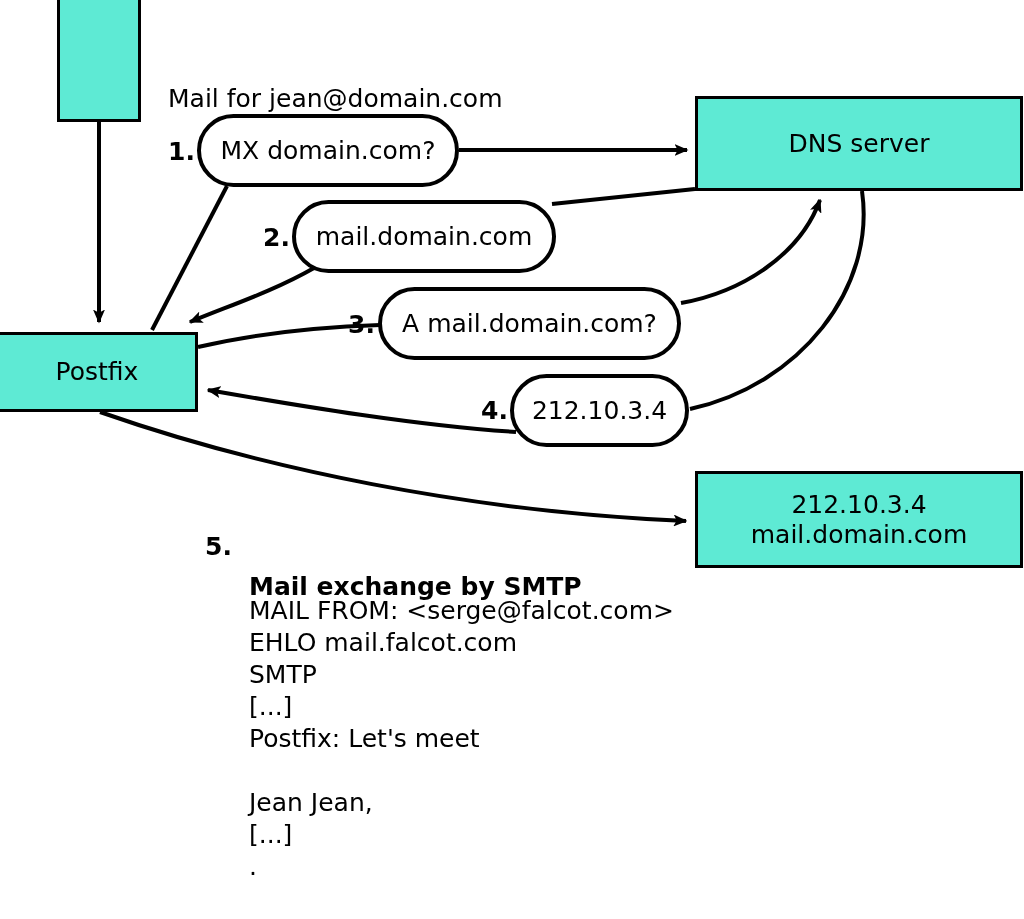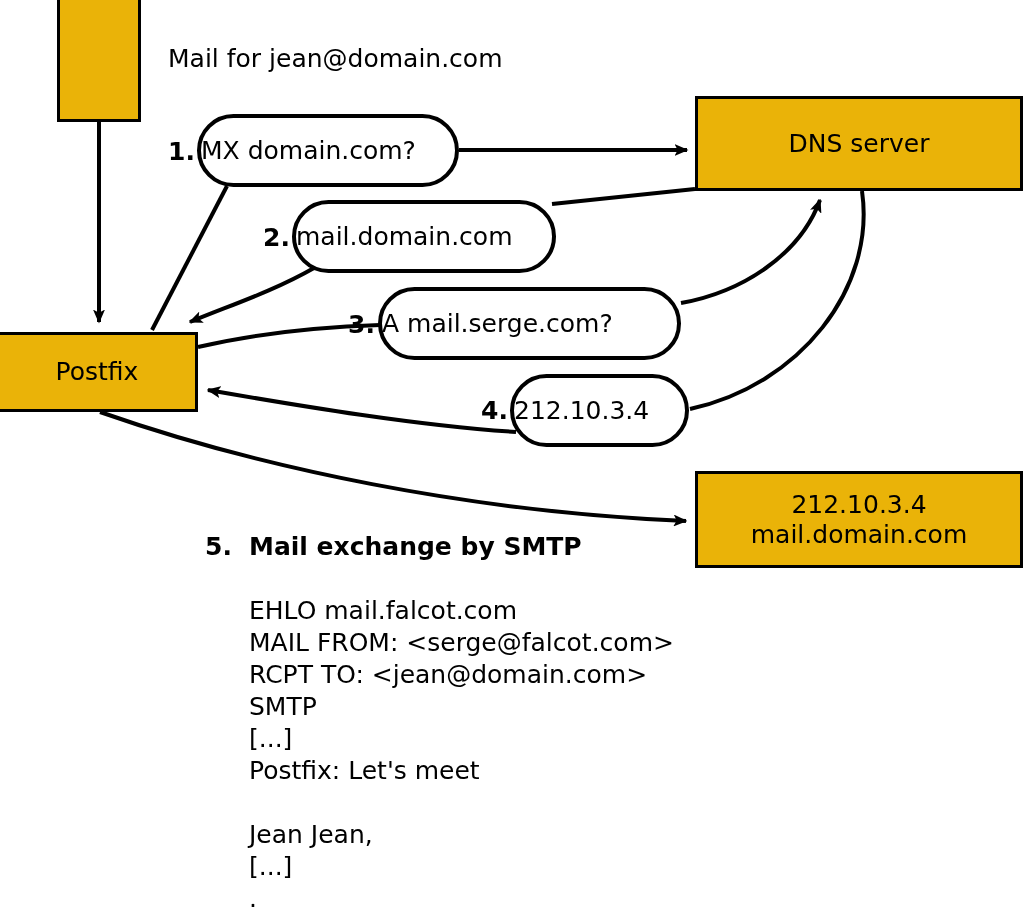--- a/index.html
+++ b/index.html
@@ -25,21 +25,21 @@
     top: 0;
     width: 1024px;
     height: 919px;
   }
 
   
   .node-rect {
     position: absolute;
     box-sizing: border-box;
     border: 3px solid #000000;
-    background: #eab308;
+    background: #5eead4;
     display: flex;
     flex-direction: column;
     align-items: center;
     justify-content: center;
     text-align: center;
     line-height: 1.18;
     z-index: 3;
   }
   .node-rect .line {
     display: block;
@@ -53,20 +53,21 @@
 
   
   .bubble {
     position: absolute;
     box-sizing: border-box;
     border: 4px solid #000000;
     border-radius: 999px;
     background: #ffffff;
     display: flex;
     align-items: center;
+    justify-content: center;
     font-size: 25px;
     white-space: nowrap;
     z-index: 4;
   }
   #bubble-1 { left: 197px; top: 114px; width: 262px; height: 73px; }
   #bubble-2 { left: 292px; top: 200px; width: 264px; height: 73px; }
   #bubble-3 { left: 378px; top: 287px; width: 303px; height: 73px; }
   #bubble-4 { left: 510px; top: 374px; width: 179px; height: 73px; }
 
   
@@ -82,20 +83,21 @@
   #step-num-3 { left: 348px; top: 310px; }
   #step-num-4 { left: 481px; top: 396px; }
   #step-num-5 { left: 205px; top: 532px; }
 
   
   .free-text {
     position: absolute;
     font-size: 25px;
     white-space: pre;
     z-index: 5;
+    margin-top: 40px;
   }
   #mail-for-label { left: 168px; top: 44px; }
   #smtp-label     { left: 249px; top: 532px; font-weight: bold; }
 
   #smtp-transcript {
     position: absolute;
     left: 249px;
     top: 595px;
     font-size: 25px;
     line-height: 32px;
@@ -157,40 +159,39 @@
     <span class="line">mail.domain.com</span>
   </div>
 
   <div id="bubble-1" class="bubble">
     <span>MX domain.com?</span>
   </div>
   <div id="bubble-2" class="bubble">
     <span>mail.domain.com</span>
   </div>
   <div id="bubble-3" class="bubble">
-    <span>A mail.serge.com?</span>
+    <span>A mail.domain.com?</span>
   </div>
   <div id="bubble-4" class="bubble">
     <span>212.10.3.4</span>
   </div>
 
   <div id="step-num-1" class="step-num">1.</div>
   <div id="step-num-2" class="step-num">2.</div>
   <div id="step-num-3" class="step-num">3.</div>
   <div id="step-num-4" class="step-num">4.</div>
   <div id="step-num-5" class="step-num">5.</div>
 
   <div id="mail-for-label" class="free-text">Mail for jean@domain.com</div>
 
   <div id="smtp-label" class="free-text">Mail exchange by SMTP</div>
 
   <div id="smtp-transcript">
+    <span class="tline">MAIL FROM: &lt;serge@falcot.com&gt;</span>
     <span class="tline">EHLO mail.falcot.com</span>
-    <span class="tline">MAIL FROM: &lt;serge@falcot.com&gt;</span>
-    <span class="tline">RCPT TO: &lt;jean@domain.com&gt;</span>
     <span class="tline">SMTP</span>
     <span class="tline">[...]</span>
     <span class="tline">Postfix: Let's meet</span>
     <span class="tline"></span>
     <span class="tline">Jean Jean,</span>
     <span class="tline">[...]</span>
     <span class="tline">.</span>
   </div>
 
 </div>

